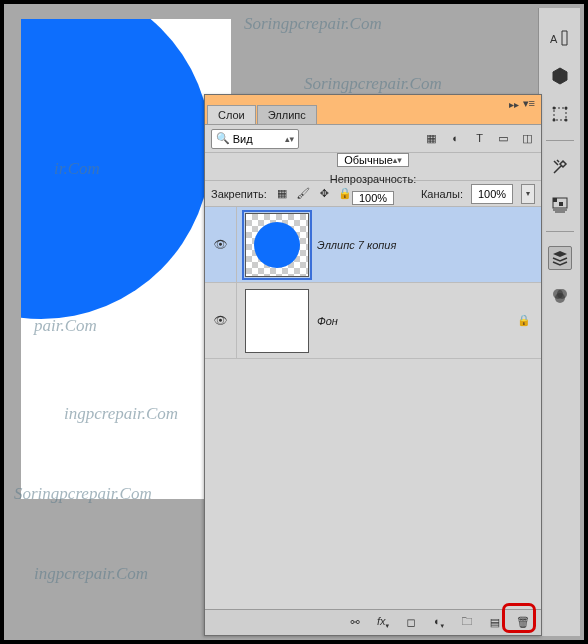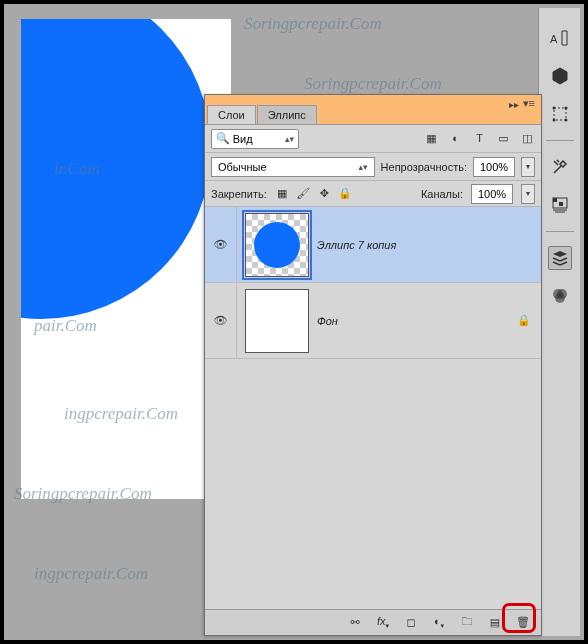--- a/index.html
+++ b/index.html
@@ -17,21 +17,21 @@
 .panel-tab { padding: 3px 10px 3px 10px; font-size: 11px; color: #222; border: 1px solid #9a9a9a; border-bottom: none; background: #c2c2c2; margin-right: 1px; }
 .panel-tab.active { background: #d6d6d6; }
 .panel-tabs .collapse { position: absolute; right: 22px; top: 4px; font-size: 10px; color: #444; }
 .panel-tabs .menu { position: absolute; right: 6px; top: 2px; color: #444; }
 .toolbar1 { height: 28px; display: flex; align-items: center; padding: 0 6px; gap: 2px; border-bottom: 1px solid #b7b7b7; }
 .search-wrap { display: flex; align-items: center; background: #fff; border: 1px solid #8a8a8a; height: 20px; width: 88px; border-radius: 2px; padding: 0 4px; gap: 3px; }
 .search-wrap .dd { margin-left: auto; font-size: 9px; color: #555; }
 .spacer { flex: 1; }
 .mini-icons { display: flex; gap: 9px; color: #333; }
 .mini-icons span { width: 15px; text-align: center; }
-.toolbar2 { height: 28px; display: flex; align-items: center; padding: 0 6px; gap: 6px; border-bottom: 1px solid #b7b7b7; }
+.toolbar2 { height: 28px; display: flex; align-items: center; padding: 0 6px; gap: 6px; border-bottom: 1px solid #b7b7b7; flex-direction: column; }
 .blend { flex: 1; background: #fff; border: 1px solid #8a8a8a; height: 20px; display: flex; align-items: center; padding: 0 6px; justify-content: space-between; }
 .blend .dd { font-size: 9px; color: #555; }
 .lbl { font-size: 11px; color: #222; }
 .pct-box { background: #ffffff; border: 1px solid #8a8a8a; width: 42px; height: 20px; display: flex; align-items: center; justify-content: center; }
 .dd-btn { width: 14px; height: 20px; border: 1px solid #8a8a8a; background: #e6e6e6; display: flex; align-items: center; justify-content: center; font-size: 8px; color: #444; }
 .toolbar3 { height: 26px; display: flex; align-items: center; padding: 0 6px; gap: 8px; border-bottom: 1px solid #b7b7b7; }
 .lock-icons { display: flex; gap: 6px; align-items: center; }
 .lock-icons span { width: 15px; text-align: center; color: #333; }
 .layers { flex: 1; overflow: auto; background: #d6d6d6; }
 .layer-row { display: flex; align-items: center; height: 76px; border-bottom: 1px solid #bcbcbc; }

